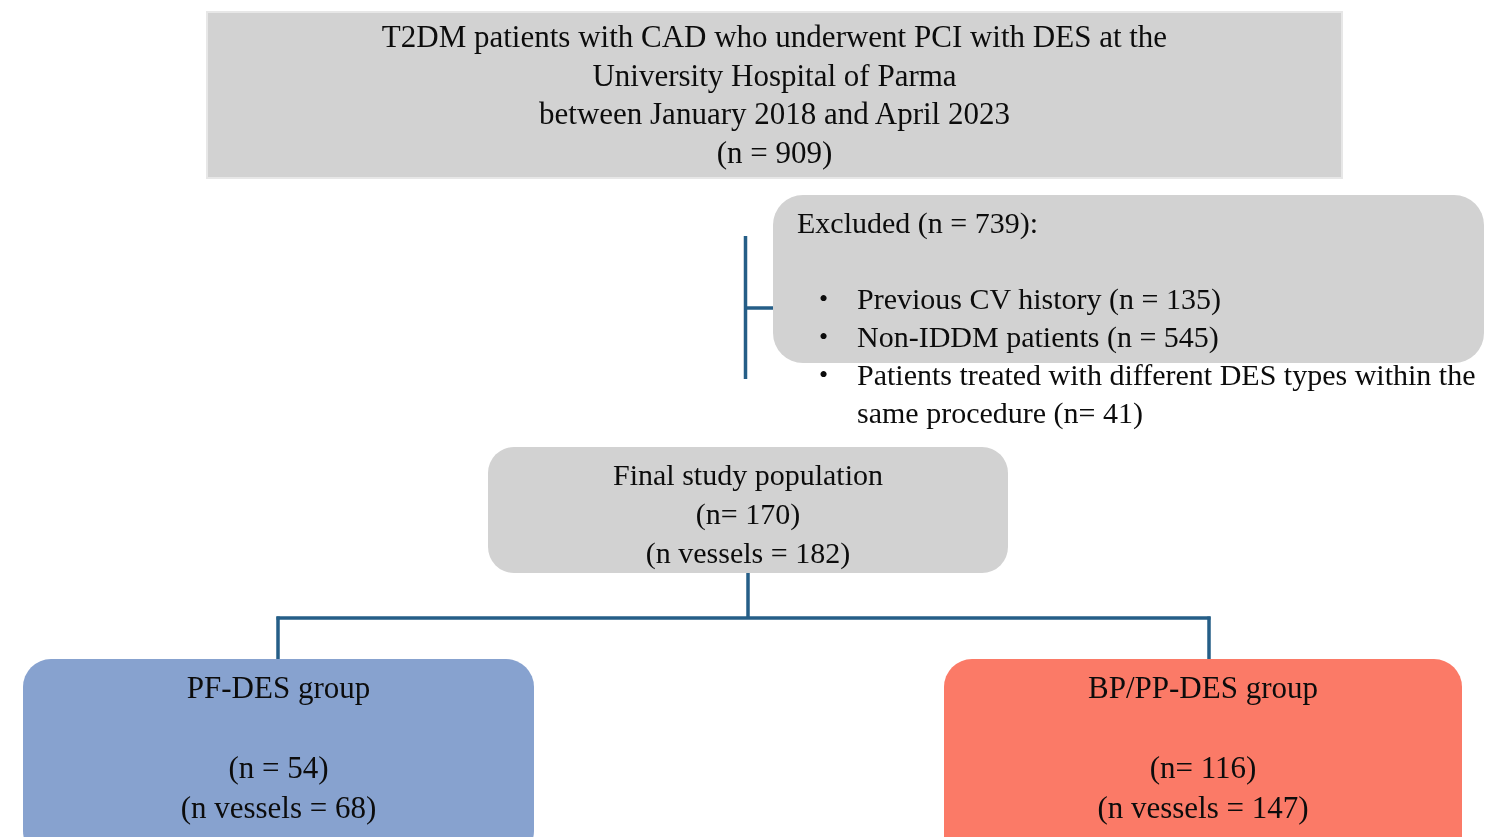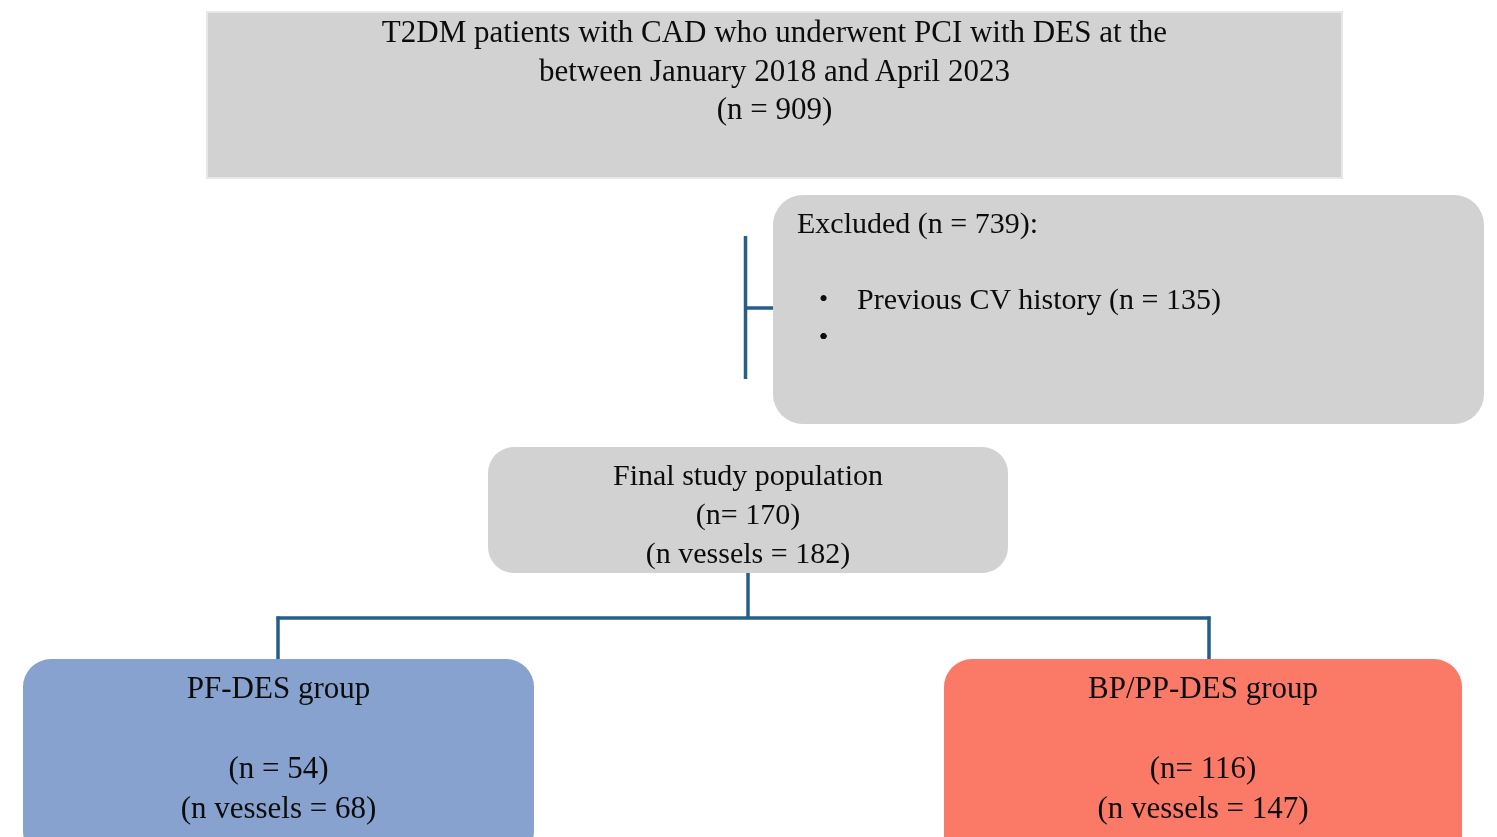--- a/index.html
+++ b/index.html
@@ -29,25 +29,26 @@
   }
   .grey { background: var(--grey-box, #d2d2d2); }
 
   .top-box {
     left: 206px; top: 11px;
     width: 1137px; height: 168px;
     border: 2px solid #e7e7e7;
     text-align: center;
     font-size: 31px;
     line-height: 38.5px;
+    padding-top: 5px;
   }
 
   .excluded-box {
     left: 773px; top: 195px;
-    width: 711px; height: 229px;
+    width: 711px; height: 168px;
     border-radius: 30px;
     font-size: 30px;
     line-height: 38px;
     padding: 9px 2px 9px 24px;
   }
   .excl-title { margin-bottom: 38px; }
   .bullets { list-style: none; margin: 0; padding: 0; }
   .bullets li { position: relative; padding-left: 60px; }
   .bullets li .dot {
     position: absolute; left: 22px; top: 0;
@@ -92,36 +93,39 @@
     <line x1="745.5" y1="236" x2="745.5" y2="379"></line>
     <line x1="744" y1="308" x2="776" y2="308"></line>
     <line x1="748" y1="572" x2="748" y2="619"></line>
     <line x1="276.5" y1="618" x2="1210.5" y2="618"></line>
     <line x1="278" y1="616.5" x2="278" y2="660"></line>
     <line x1="1209" y1="616.5" x2="1209" y2="660"></line>
   </svg>
 
   <div class="box grey top-box">
     <div>T2DM patients with CAD who underwent PCI with DES at the</div>
+    <div>University Hospital of Parma</div>
     <div>between January 2018 and April 2023</div>
     <div>(n = 909)</div>
   </div>
 
   <div class="box grey excluded-box">
     <div class="excl-title">Excluded (n = 739):</div>
     <ul class="bullets">
       <li>
         <span class="dot">•</span>
         <span>Previous CV history (n = 135)</span>
       </li>
       <li>
         <span class="dot">•</span>
+        <span>Non-IDDM patients (n = 545)</span>
       </li>
       <li>
         <span class="dot">•</span>
+        <span>Patients treated with different DES types within the same procedure (n= 41)</span>
       </li>
     </ul>
   </div>
 
   <div class="box grey final-box">
     <div>Final study population</div>
     <div>(n= 170)</div>
     <div>(n vessels = 182)</div>
   </div>
 

